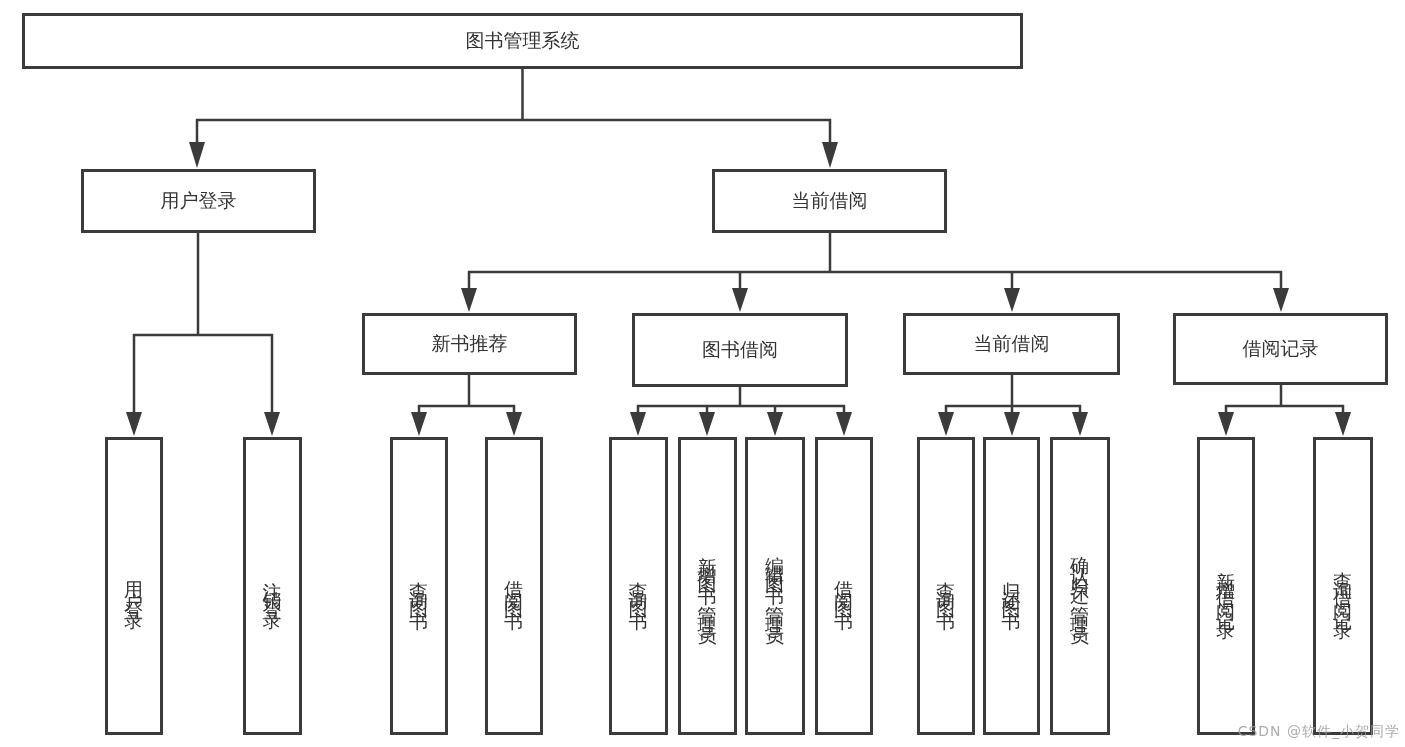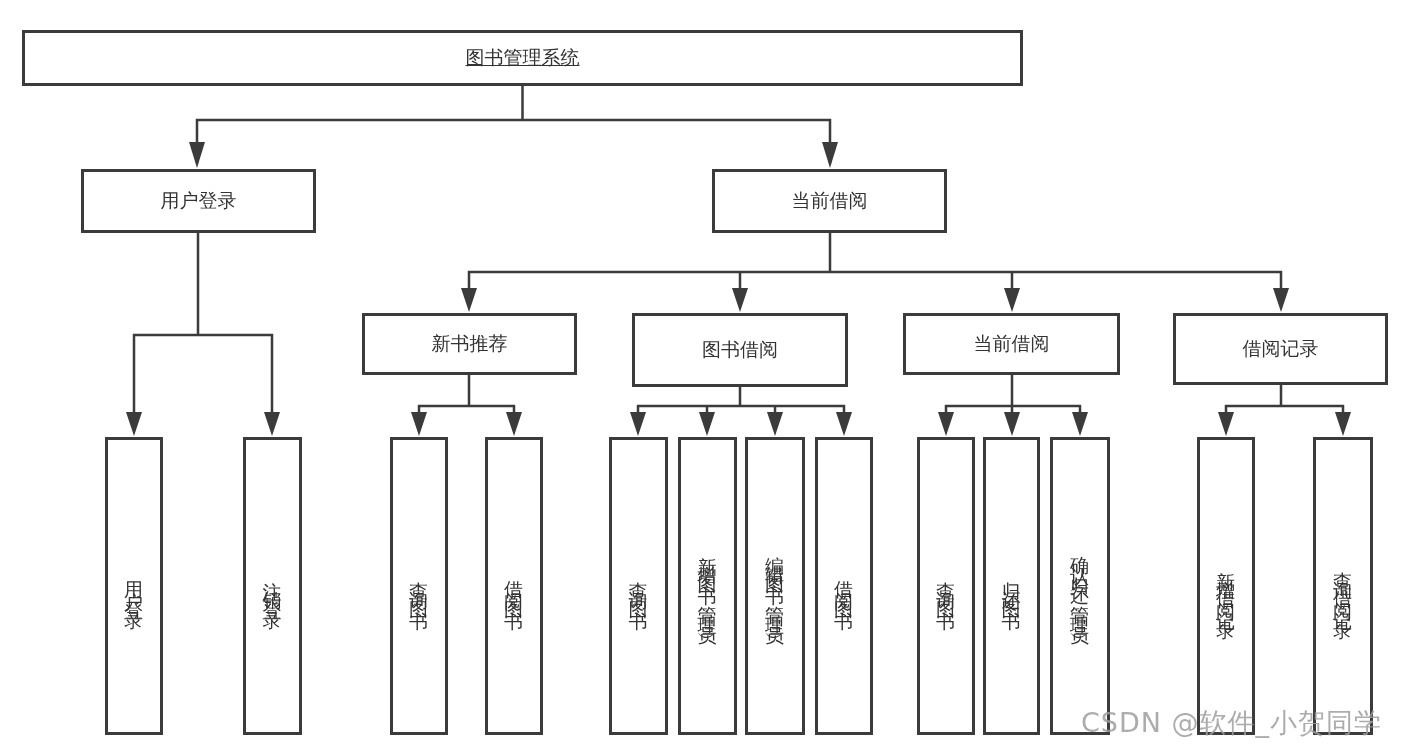--- a/index.html
+++ b/index.html
@@ -23,23 +23,23 @@
     font-size:19px;
     text-align:center;
   }
   .node.vert .lbl{
     writing-mode:vertical-rl;
     letter-spacing:10px;
     line-height:1;
   }
   .watermark{
     position:absolute;
-    right:23px;
+    right:5px;
     bottom:6px;
-    font-size:27px;
+    font-size:14px;
     color:rgba(158,158,158,0.85);
     letter-spacing:1px;
     white-space:nowrap;
   }
 </style>
 </head>
 <body>
 
 <div class="canvas">
 
@@ -69,21 +69,21 @@
       <polygon points="767,412 783,412 775,436"></polygon>
       <polygon points="836,412 852,412 844,436"></polygon>
       <polygon points="938,412 954,412 946,436"></polygon>
       <polygon points="1004,412 1020,412 1012,436"></polygon>
       <polygon points="1072,412 1088,412 1080,436"></polygon>
       <polygon points="1218,412 1234,412 1226,436"></polygon>
       <polygon points="1335,412 1351,412 1343,436"></polygon>
     </g>
   </svg>
 
-  <div class="node" style="left:22px;top:30px;width:1001px;height:56px;text-decoration:underline;">
+  <div class="node" style="left:22px;top:13px;width:1001px;height:56px;">
     <span class="lbl">图书管理系统</span>
   </div>
 
   <div class="node" style="left:81px;top:169px;width:235px;height:64px;">
     <span class="lbl">用户登录</span>
   </div>
   <div class="node" style="left:712px;top:169px;width:235px;height:64px;">
     <span class="lbl">当前借阅</span>
   </div>
 

